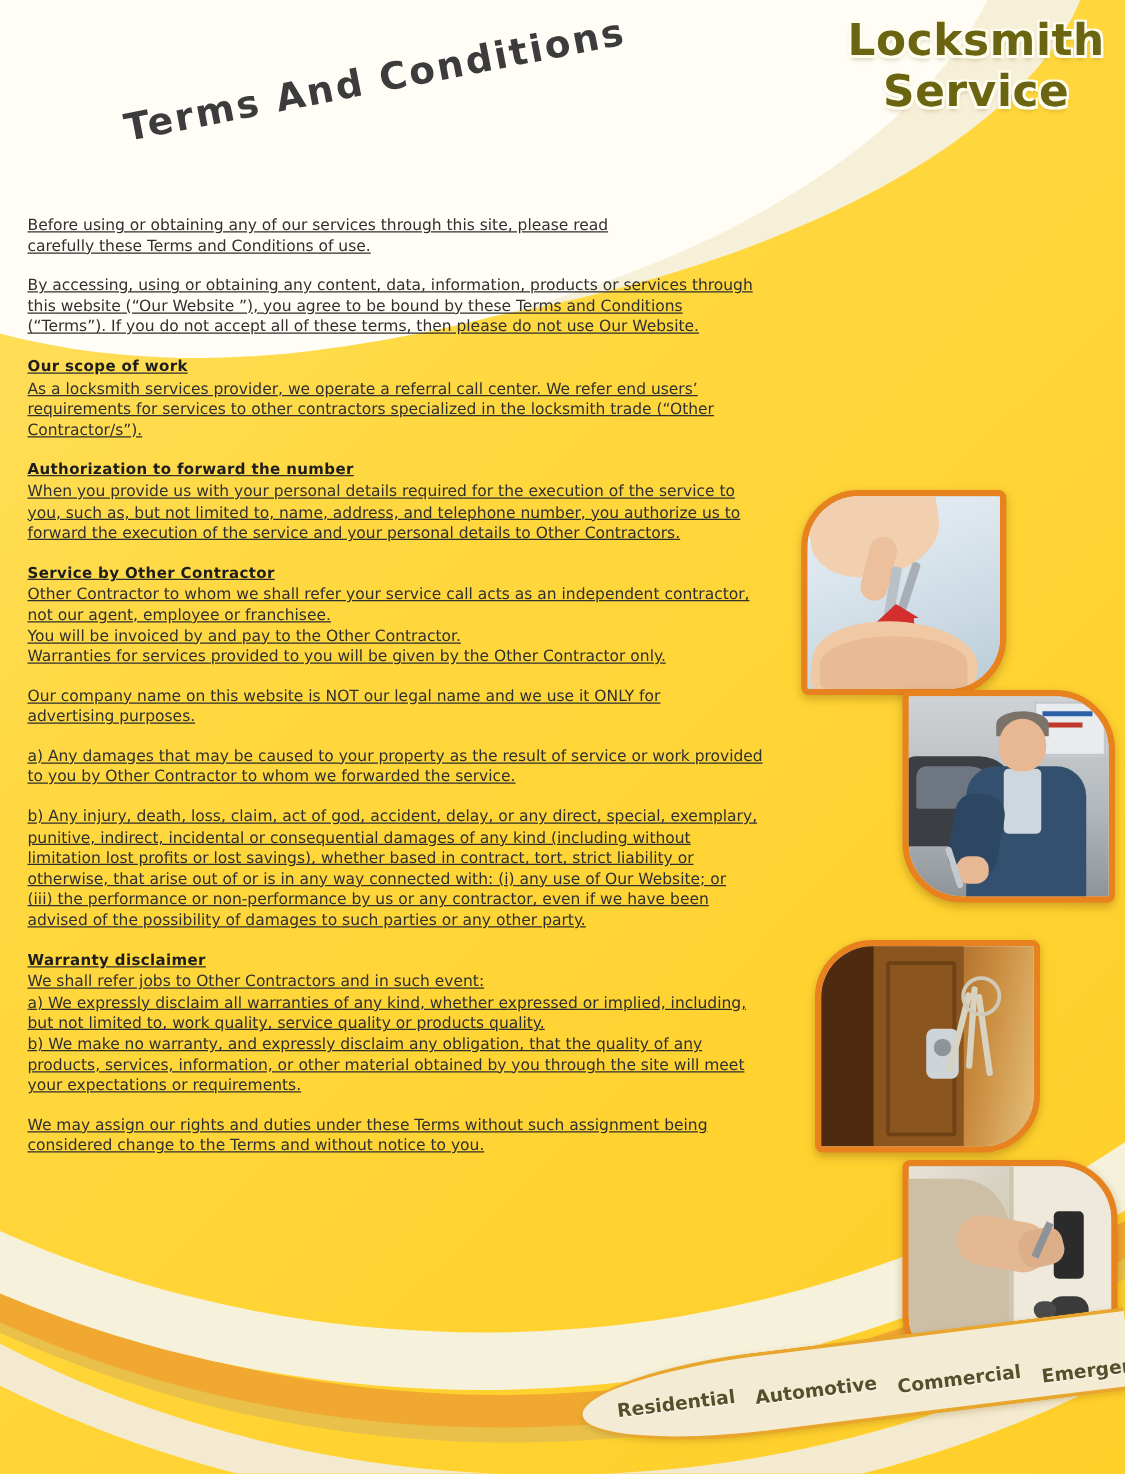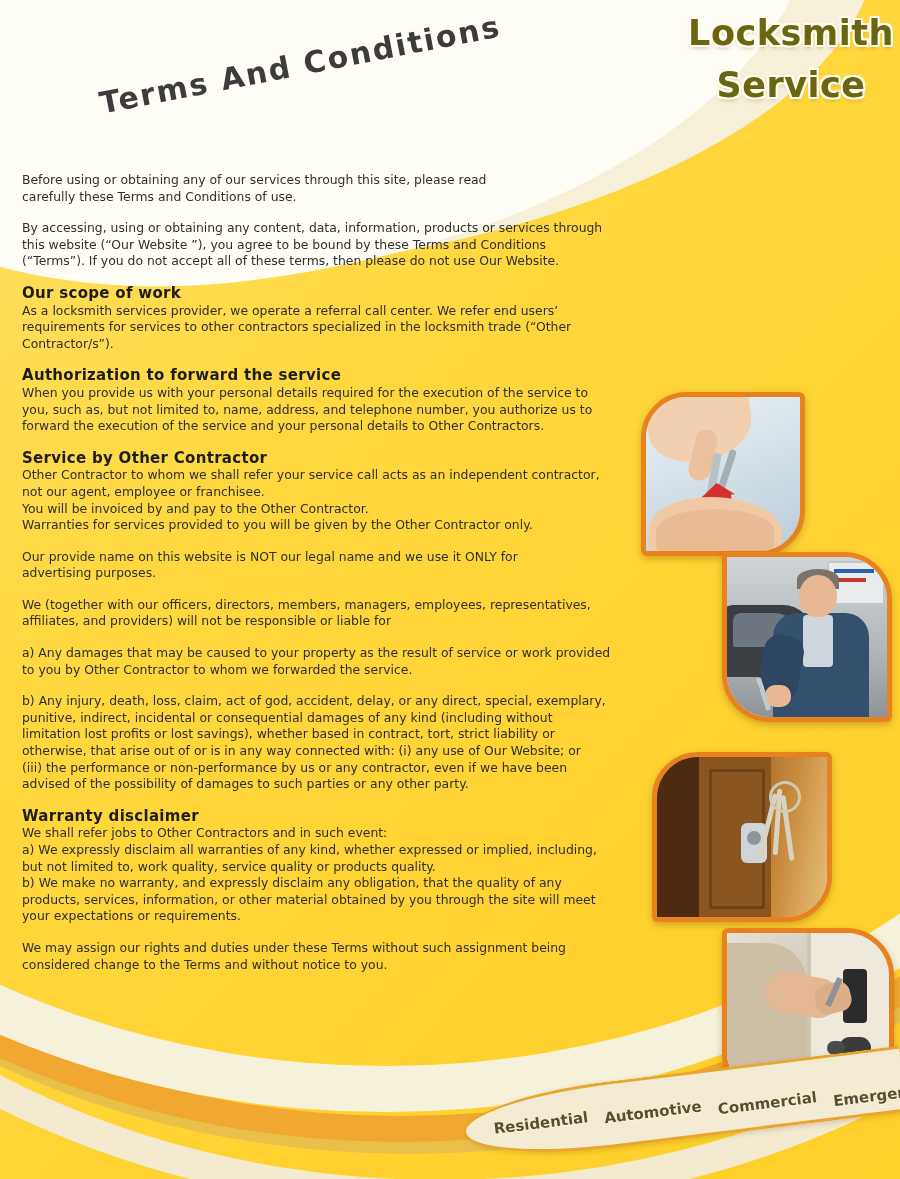--- a/index.html
+++ b/index.html
@@ -80,41 +80,41 @@
     width: 1080px;
     height: 470px;
     background: #f7f0d9;
     border-radius: 0 0 60% 50%;
     transform: rotate(-7deg);
   }
 
   
   .logo {
     position: absolute;
-    right: 4px;
+    right: 14px;
     top: 16px;
     text-align: center;
     width: 210px;
     z-index: 12;
   }
   .logo-line {
     font-family: "DejaVu Sans", sans-serif;
     font-weight: bold;
     color: #6b6410;
     letter-spacing: 0.5px;
     line-height: 1.02;
     text-shadow:
       -2px -2px 0 #fffdf0,
        2px -2px 0 #fffdf0,
       -2px  2px 0 #fffdf0,
        2px  2px 0 #fffdf0,
        0 3px 4px rgba(120,100,20,0.35);
   }
   .logo-line-1 { font-size: 35px; }
-  .logo-line-2 { font-size: 35px; margin-top: 16px; }
+  .logo-line-2 { font-size: 35px; margin-top: 5px; }
 
   
   .doc-title {
     position: absolute;
     left: 100px;
     top: 86px;
     font-size: 30px;
     font-weight: bold;
     color: #3c3c3c;
     letter-spacing: 2px;
@@ -128,28 +128,29 @@
   
   .content {
     position: absolute;
     left: 22px;
     top: 172px;
     width: 616px;
     z-index: 10;
     color: #2f2f2f;
     font-size: 12.4px;
     line-height: 16.6px;
+    text-decoration: underline;
   }
   .para {
     margin: 0 0 15px 0;
     white-space: pre-line;
   }
   .sec-head {
     margin: 0 0 1px 0;
-    font-size: 15px;
+    font-size: 12px;
     font-weight: bold;
     color: #1d1d1d;
     letter-spacing: 0.3px;
   }
   .sec-body {
     margin: 0 0 15px 0;
     white-space: pre-line;
   }
 
   
@@ -295,36 +296,34 @@
 carefully these Terms and Conditions of use.</p>
     <p class="para">By accessing, using or obtaining any content, data, information, products or services through
 this website (“Our Website ”), you agree to be bound by these Terms and Conditions
 (“Terms”). If you do not accept all of these terms, then please do not use Our Website.</p>
 
     <h3 class="sec-head">Our scope of work</h3>
     <p class="sec-body">As a locksmith services provider, we operate a referral call center. We refer end users’
 requirements for services to other contractors specialized in the locksmith trade (“Other
 Contractor/s”).</p>
 
-    <h3 class="sec-head">Authorization to forward the service</h3>
+    <h3 class="sec-head">Authorization to forward the number</h3>
     <p class="sec-body">When you provide us with your personal details required for the execution of the service to
 you, such as, but not limited to, name, address, and telephone number, you authorize us to
 forward the execution of the service and your personal details to Other Contractors.</p>
 
     <h3 class="sec-head">Service by Other Contractor</h3>
     <p class="sec-body">Other Contractor to whom we shall refer your service call acts as an independent contractor,
 not our agent, employee or franchisee.
 You will be invoiced by and pay to the Other Contractor.
 Warranties for services provided to you will be given by the Other Contractor only.</p>
 
-    <p class="para">Our provide name on this website is NOT our legal name and we use it ONLY for
+    <p class="para">Our company name on this website is NOT our legal name and we use it ONLY for
 advertising purposes.</p>
 
-    <p class="sec-body">We (together with our officers, directors, members, managers, employees, representatives,
-affiliates, and providers) will not be responsible or liable for</p>
     <p class="para">a) Any damages that may be caused to your property as the result of service or work provided
 to you by Other Contractor to whom we forwarded the service.</p>
     <p class="para">b) Any injury, death, loss, claim, act of god, accident, delay, or any direct, special, exemplary,
 punitive, indirect, incidental or consequential damages of any kind (including without
 limitation lost profits or lost savings), whether based in contract, tort, strict liability or
 otherwise, that arise out of or is in any way connected with: (i) any use of Our Website; or
 (iii) the performance or non-performance by us or any contractor, even if we have been
 advised of the possibility of damages to such parties or any other party.</p>
 
     <h3 class="sec-head">Warranty disclaimer</h3>

